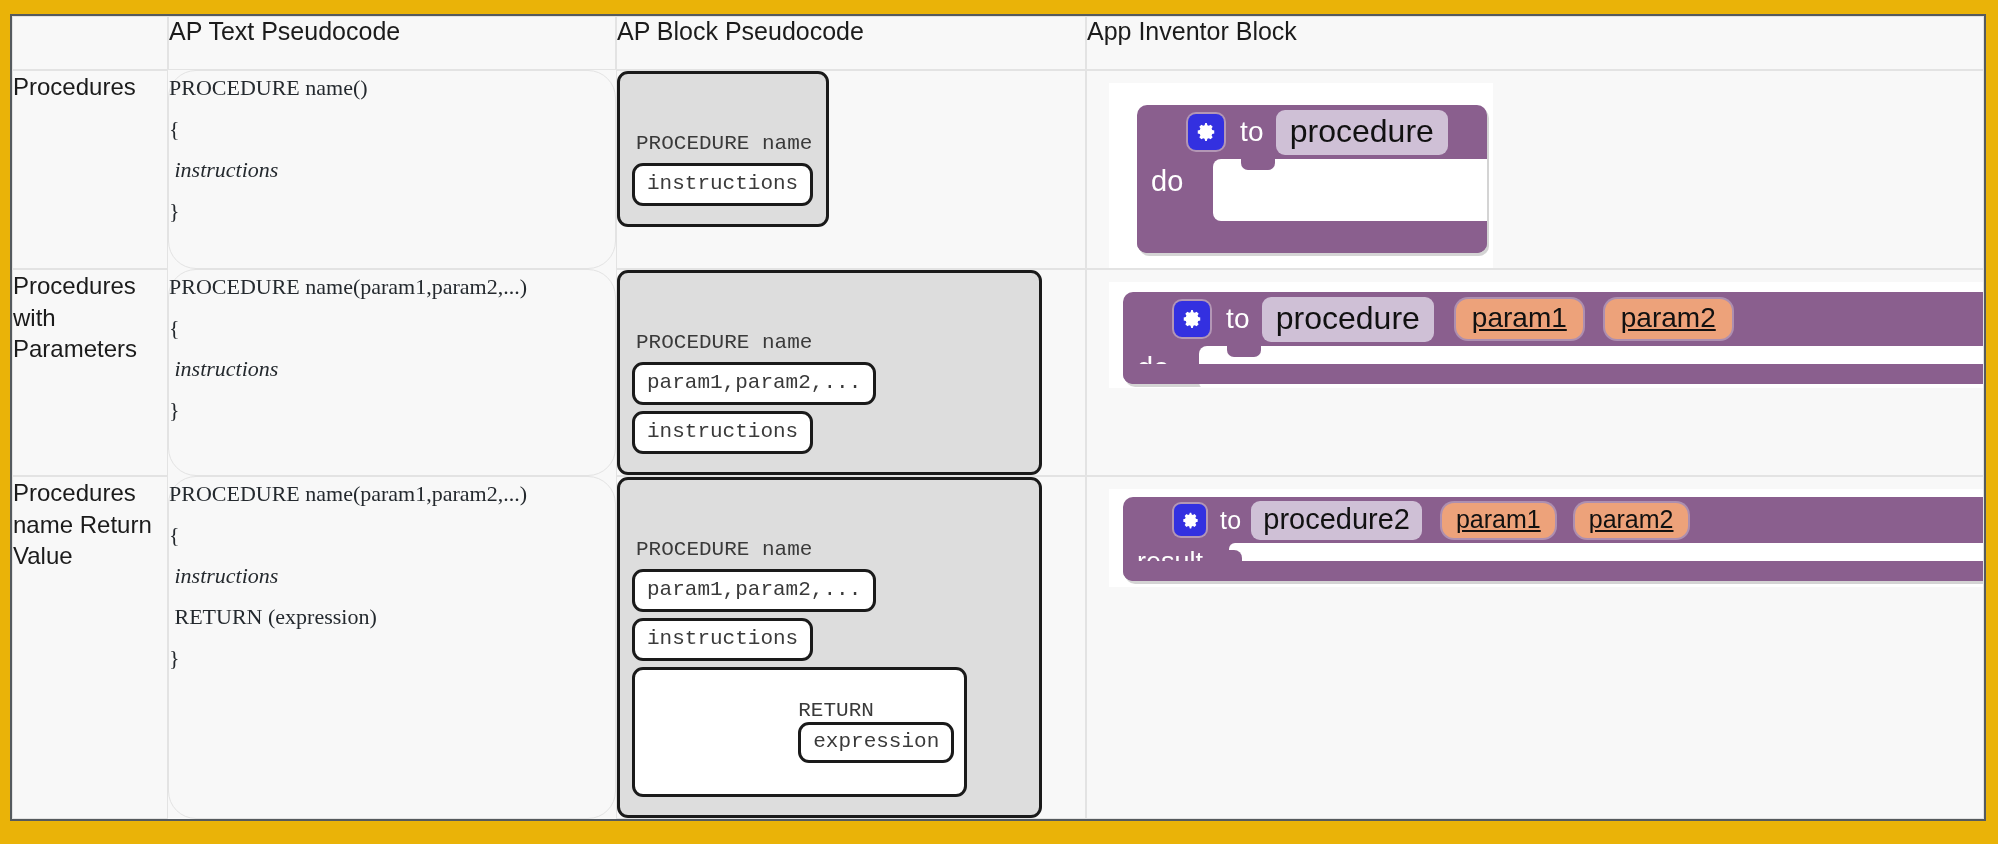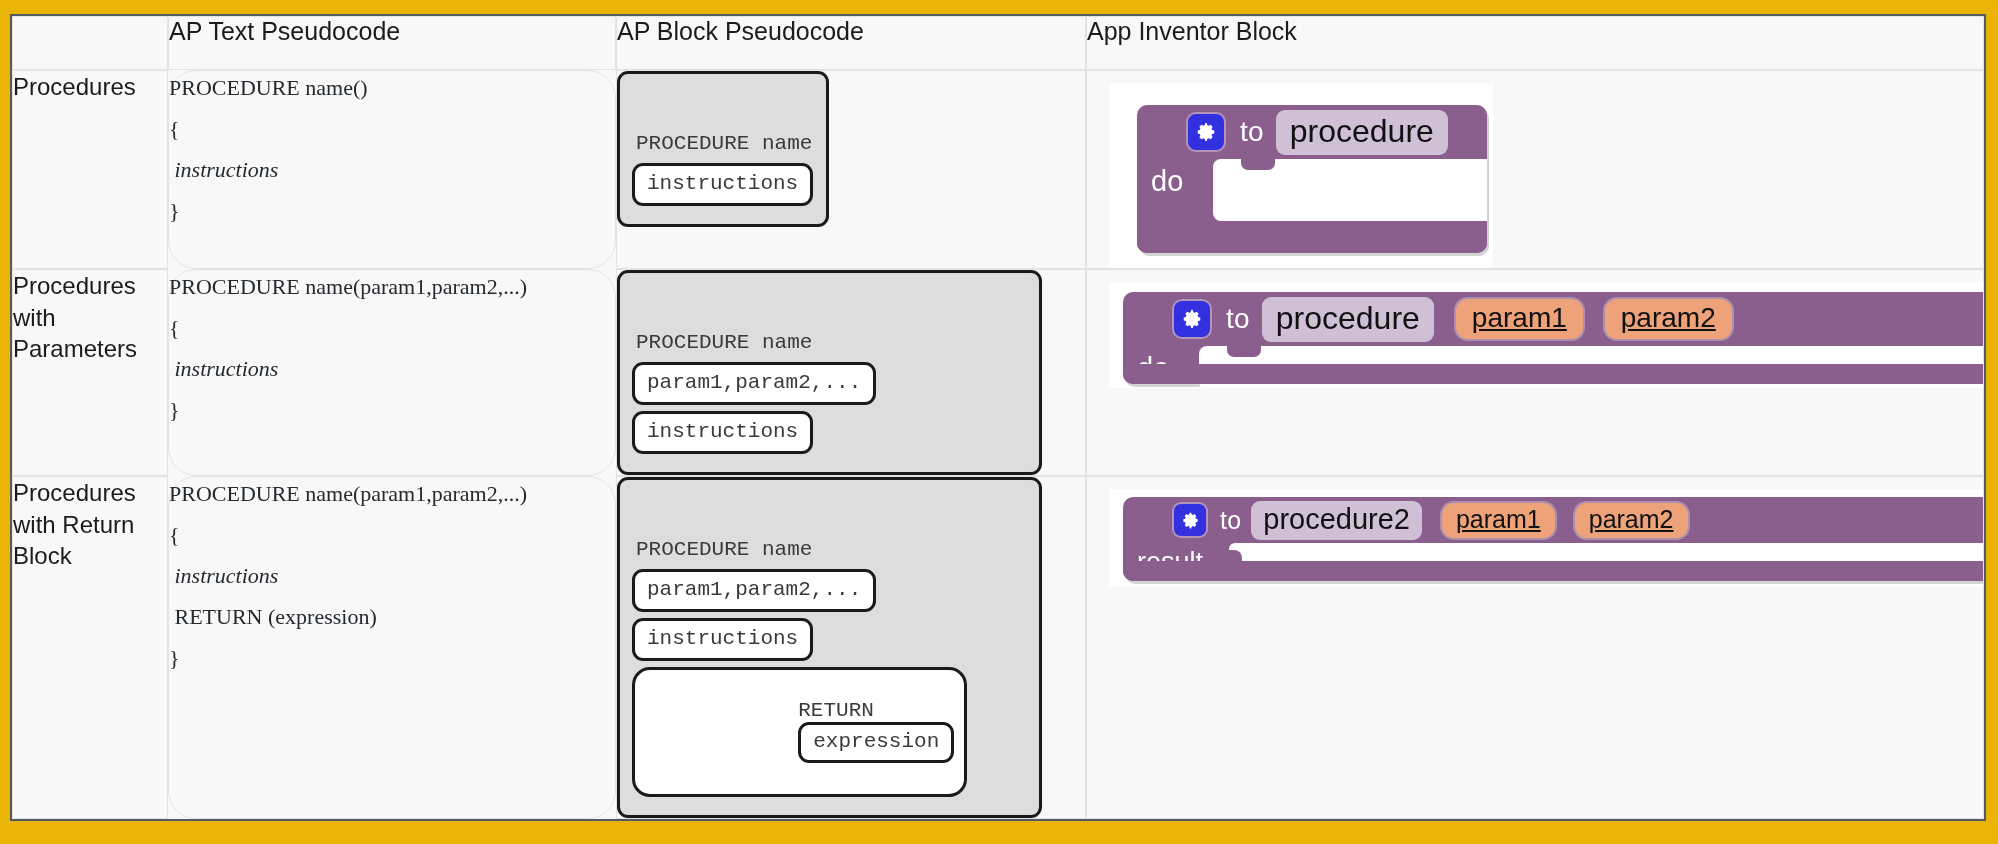--- a/index.html
+++ b/index.html
@@ -94,21 +94,21 @@
     border:3px solid #1a1a1a;
     border-radius:11px;
     font-family:"Liberation Mono","DejaVu Sans Mono",monospace;
     font-size:21px;
     color:#3a3a3a;
     padding:6px 12px 8px 12px;
     margin:0 0 6px 0;
     white-space:pre;
     box-sizing:border-box;
   }
-  .slot.retwrap{padding:6px 10px 8px 12px;border-radius:18px;}
+  .slot.retwrap{padding:6px 10px 8px 12px;}
   .slot.retwrap .retkw{padding-right:10px;}
   .slot.inner{margin:0;padding:5px 12px 7px 12px;}
 
   
   td.aicell{padding:0;position:relative;overflow:hidden;}
   .ai-canvas{
     background:#ffffff;
     position:relative;
     overflow:hidden;
     box-sizing:border-box;
@@ -333,21 +333,21 @@
                     <span class="notch"></span>
                   </span>
             </div>
             <span class="footbar"></span>
           </div>
         </div>
       </td>
     </tr>
 
     <tr>
-      <td class="rowlabel">Procedures with Return Block</td>
+      <td class="rowlabel">Procedures name Return Value</td>
 
       <td class="textcode">
         <div class="codeline">PROCEDURE name(param1,param2,...)</div>
         <div class="codeline">{</div>
         <div class="codeline ital"> instructions</div>
         <div class="codeline"> RETURN (expression)</div>
         <div class="codeline">}</div>
       </td>
 
       <td class="blockcode">

